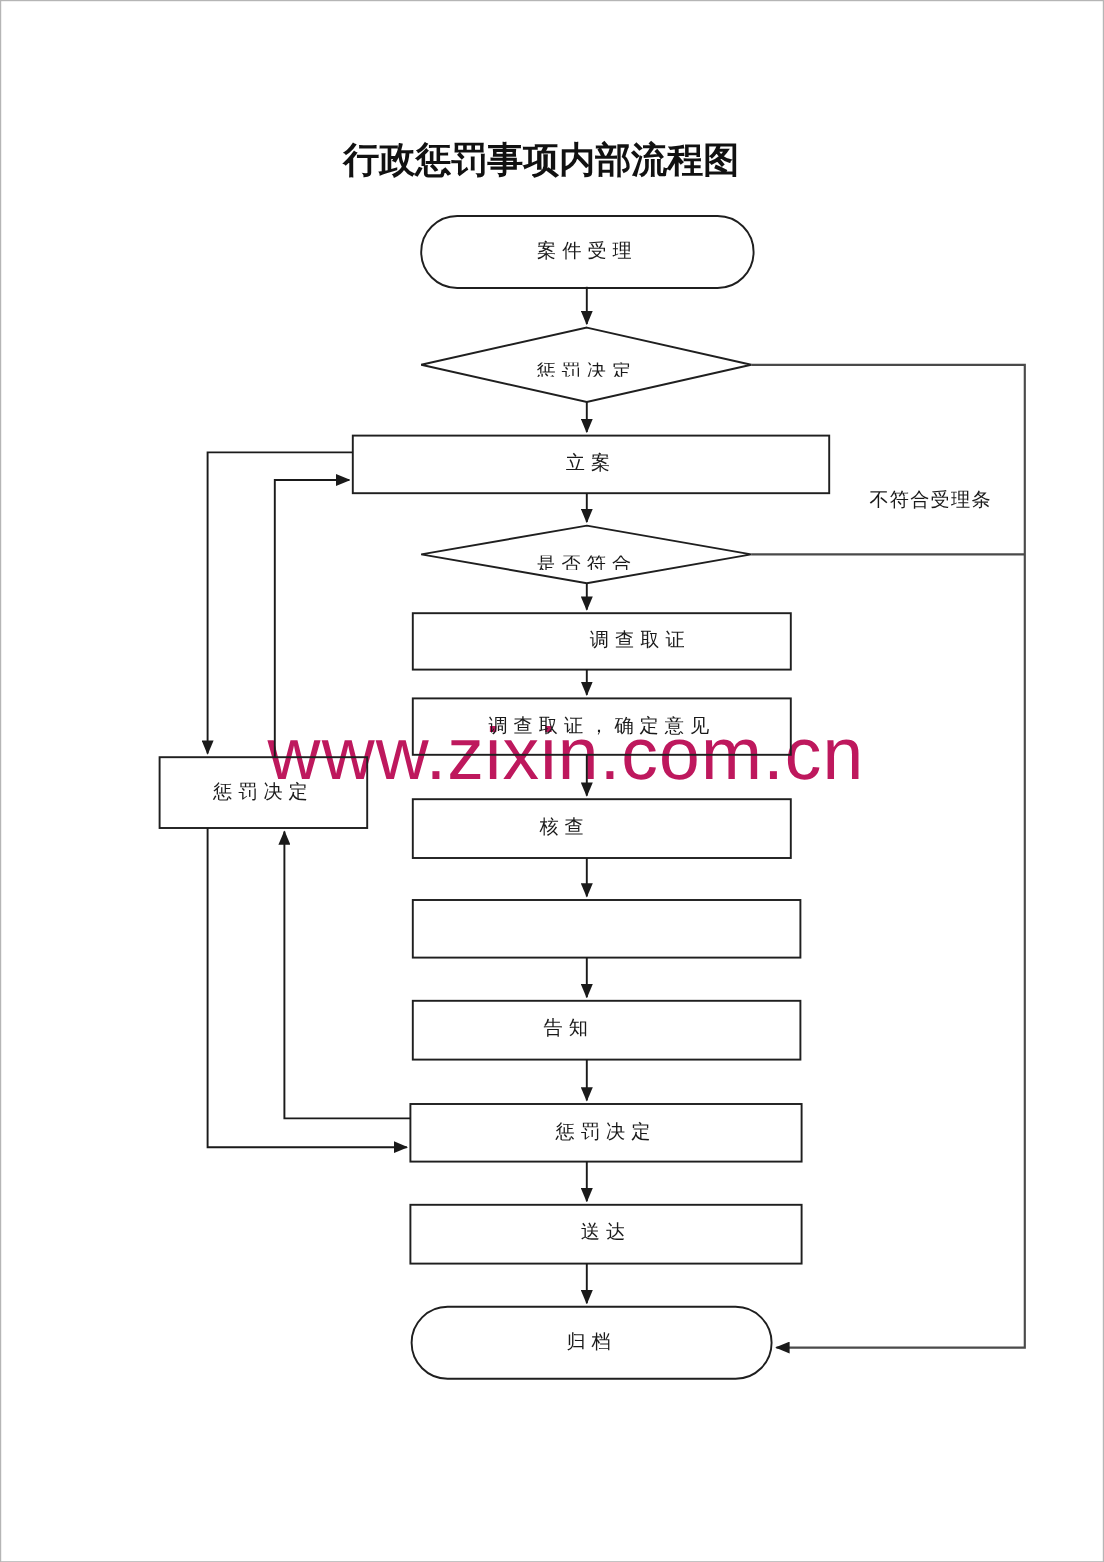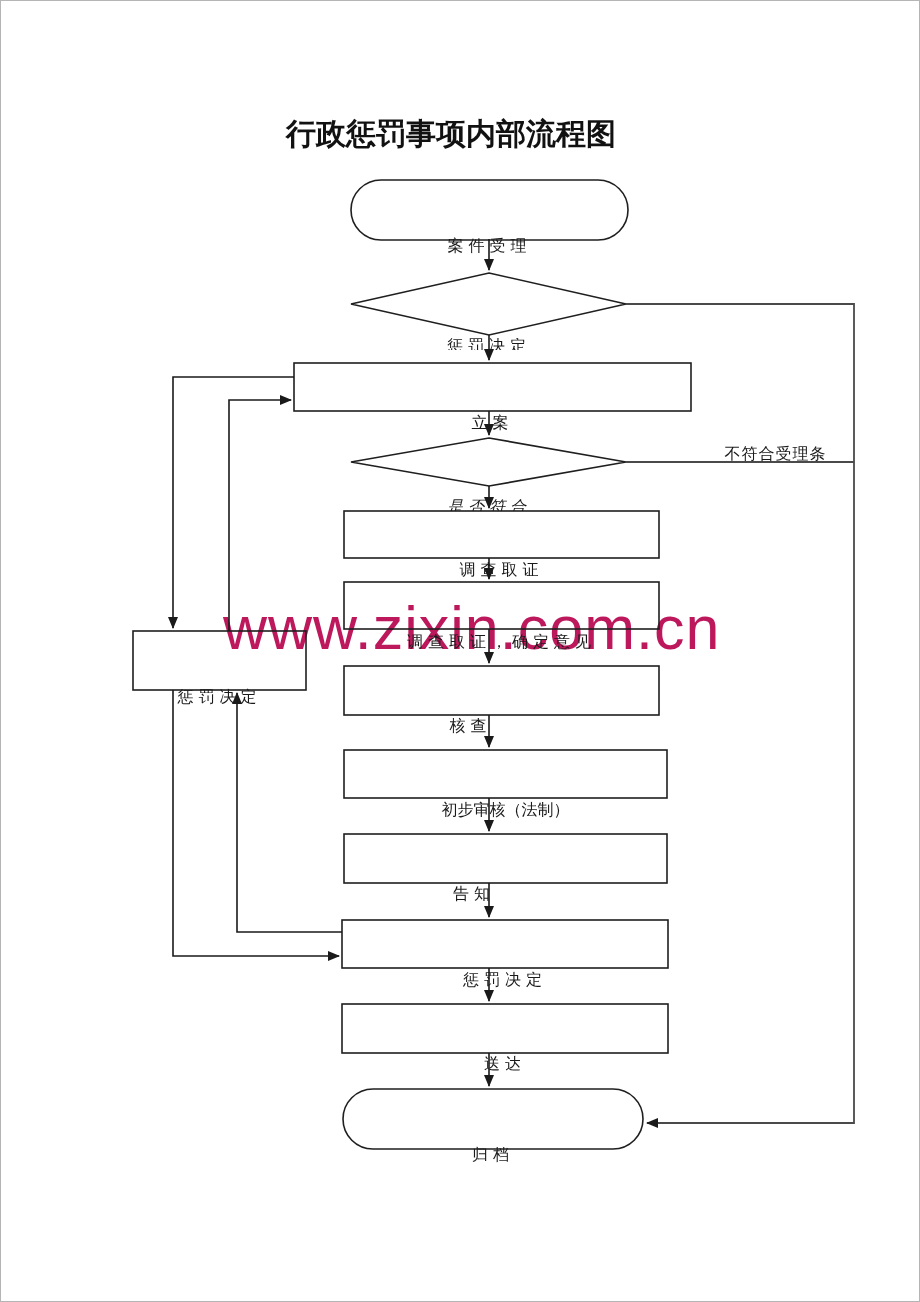--- a/index.html
+++ b/index.html
@@ -14,21 +14,20 @@
     color:#1a1a1a;
   }
   #flow-svg{position:absolute;left:0;top:0;z-index:2;}
   .lbl{
     position:absolute;z-index:3;
     text-align:center;
     font-size:16px;line-height:22px;
     letter-spacing:5px;
     color:#1a1a1a;
     white-space:nowrap;
-    margin-top:36px;
   }
   .lbl.tight{letter-spacing:0;}
   .lbl.mild{letter-spacing:1px;line-height:20px;}
   .lbl.clipped{height:12px;line-height:16px;overflow:hidden;}
   .title{
     position:absolute;z-index:3;
     text-align:center;
     font-size:30px;line-height:30px;
     font-weight:bold;letter-spacing:0;
     color:#111111;white-space:nowrap;
@@ -113,31 +112,30 @@
   <div class="title" style="left:285px;top:118px;width:320px;">行政惩罚事项内部流程图</div>
 
   <div class="lbl" style="left:350px;top:198px;width:277px;">案件受理</div>
 
   <div class="lbl clipped" style="left:418px;top:301px;width:140px;">惩罚决定</div>
 
   <div class="lbl" style="left:293px;top:375px;width:397px;">立案</div>
 
   <div class="lbl mild" style="left:712px;top:407px;width:125px;">不符合受理条</div>
 
-  <div class="lbl clipped" style="left:418px;top:462px;width:140px;font-style:italic;">是否符合</div>
+  <div class="lbl clipped" style="left:418px;top:462px;width:140px;">是否符合</div>
 
-  <div class="lbl" style="left:343px;top:522px;width:315px;">调查取证</div>
+  <div class="lbl" style="left:343px;top:522px;width:315px;padding-left:32px;">调查取证</div>
 
   <div class="lbl" style="left:343px;top:594px;width:315px;">调查取证，确定意见</div>
 
   <div class="lbl" style="left:132px;top:649px;width:173px;">惩罚决定</div>
 
   <div class="lbl" style="left:343px;top:678px;width:253px;">核查</div>
 
-  <div class="lbl tight" style="left:343px;top:762px;width:323px;">初步审核（法制）</div>
 
   <div class="lbl" style="left:343px;top:846px;width:260px;">告知</div>
 
   <div class="lbl" style="left:341px;top:1016px;width:326px;">送达</div>
 
   <div class="lbl" style="left:341px;top:932px;width:326px;">惩罚决定</div>
 
   <div class="lbl" style="left:342px;top:1107px;width:300px;">归档</div>
 
 </div>

